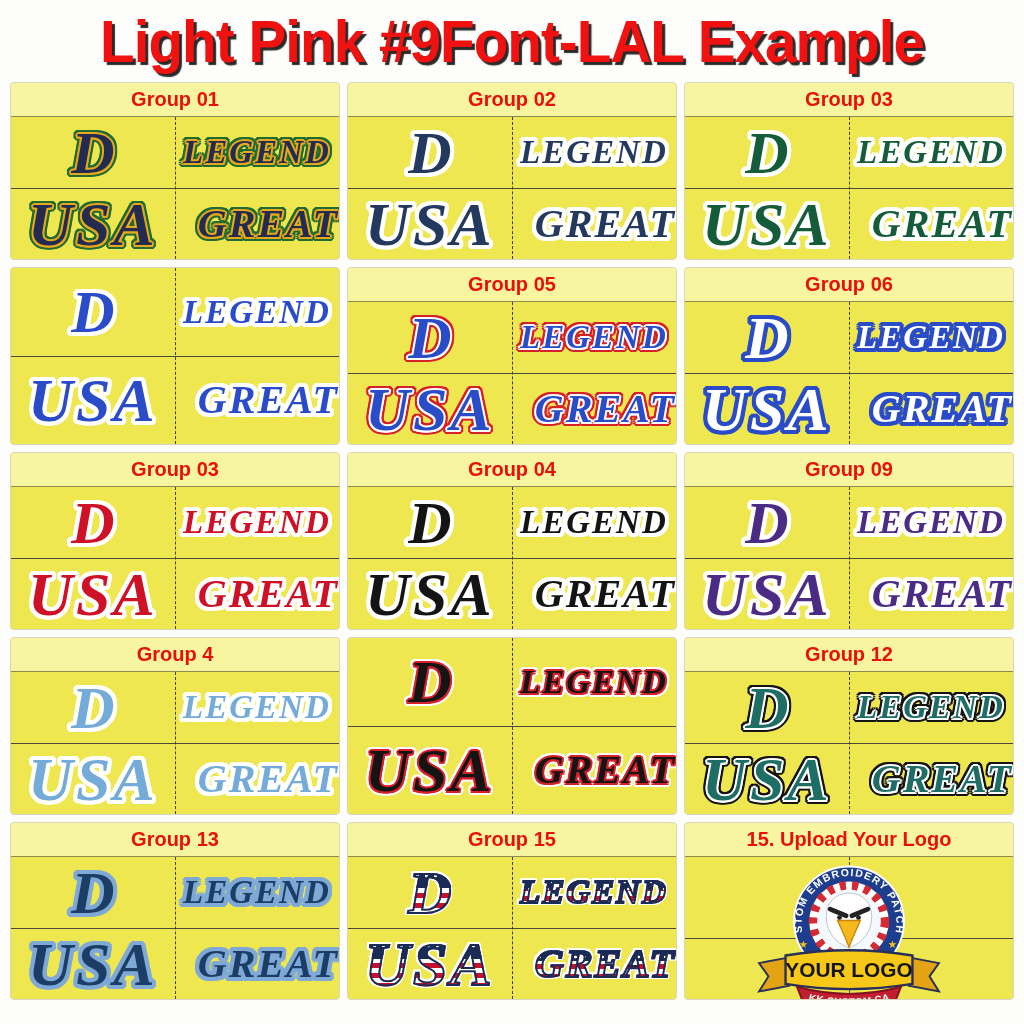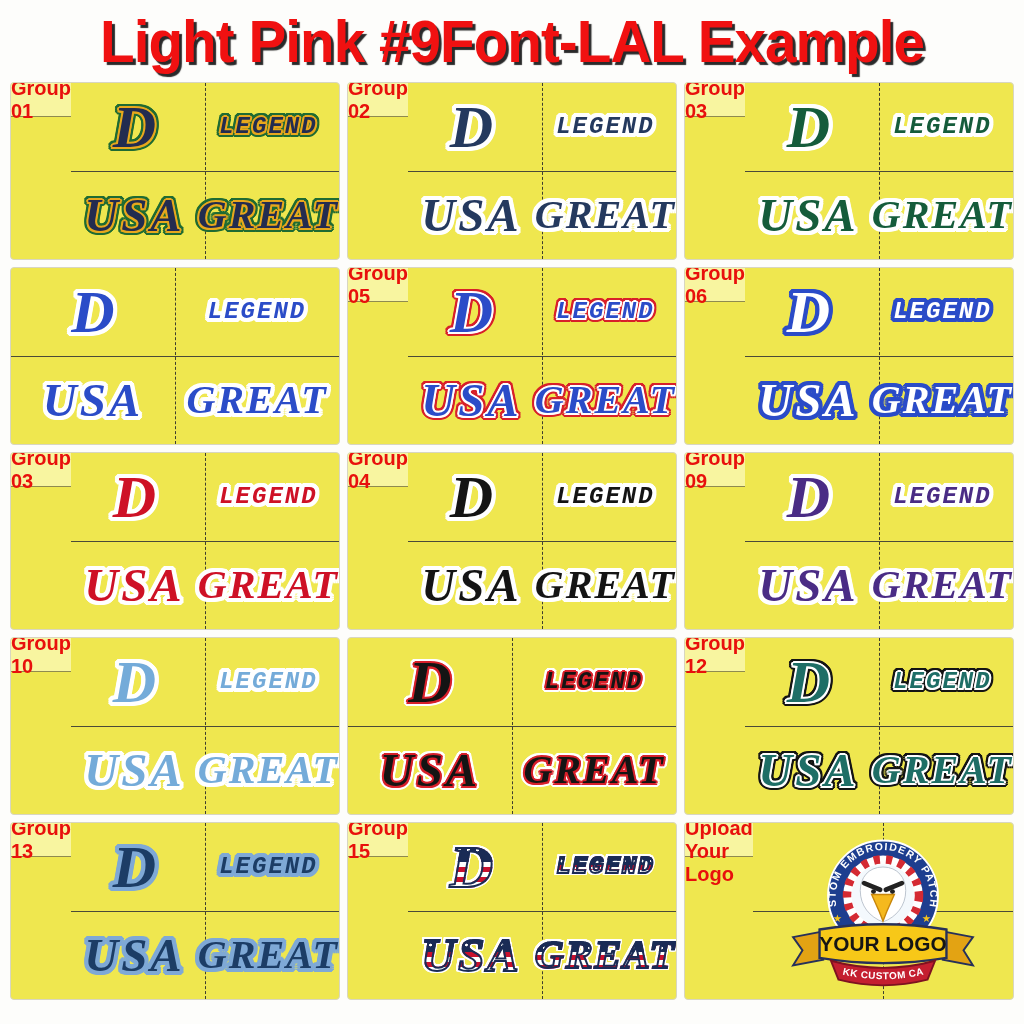--- a/index.html
+++ b/index.html
@@ -13,21 +13,21 @@
     color:#F01111;text-shadow:3px 3px 1px #2A2A2A;
     transform:scaleX(.96);
   }
   .grid{
     width:1004px;margin:0 auto;
     display:grid;grid-template-columns:repeat(3,1fr);gap:7px;
   }
   .cell{
     height:178px;box-sizing:border-box;
     background:#EFE74F;border:1px solid #D8D6C0;border-radius:4px;
-    display:flex;overflow:hidden;
+    display:flex;flex-direction:column;overflow:hidden;
   }
   .cell-header{
     height:33px;flex:0 0 33px;background:#F8F5A0;
     border-bottom:1px solid #8F8A4F;
     display:flex;align-items:center;justify-content:center;
     color:#E8100C;font-weight:bold;font-size:20px;
   }
   .cell-body{
     position:relative;flex:1;
     display:grid;grid-template-columns:1fr 1fr;grid-template-rows:1fr 1fr;
@@ -48,23 +48,23 @@
     color:var(--fill);
     text-shadow:
       2px 0 0 var(--o1),-2px 0 0 var(--o1),0 2px 0 var(--o1),0 -2px 0 var(--o1),
       1.5px 1.5px 0 var(--o1),-1.5px 1.5px 0 var(--o1),1.5px -1.5px 0 var(--o1),-1.5px -1.5px 0 var(--o1),
       4px 0 0 var(--o2),-4px 0 0 var(--o2),0 4px 0 var(--o2),0 -4px 0 var(--o2),
       3px 3px 0 var(--o2),-3px 3px 0 var(--o2),3px -3px 0 var(--o2),-3px -3px 0 var(--o2),
       4px 2px 0 var(--o2),-4px 2px 0 var(--o2),4px -2px 0 var(--o2),-4px -2px 0 var(--o2),
       2px 4px 0 var(--o2),-2px 4px 0 var(--o2),2px -4px 0 var(--o2),-2px -4px 0 var(--o2);
   }
   .w-d{font-size:60px;}
-  .w-legend{font-size:24px;letter-spacing:2px;font-family:Liberation Mono, monospace;}
-  .w-usa{font-size:47px;letter-spacing:3px;}
-  .w-great{font-size:40px;letter-spacing:2px;}
+  .w-legend{font-size:33px;letter-spacing:2px;}
+  .w-usa{font-size:62px;letter-spacing:3px;}
+  .w-great{font-size:40px;letter-spacing:2px;padding-left:23px;}
   
   .cell.flag .word{
     color:transparent;
     -webkit-text-stroke:2px #1A2B55;
     background-image:
       radial-gradient(circle,#FFFFFF 1.1px,rgba(255,255,255,0) 1.7px),
       radial-gradient(circle,#FFFFFF 1.1px,rgba(255,255,255,0) 1.7px),
       linear-gradient(#1A2B55 0 42%,rgba(0,0,0,0) 42%),
       repeating-linear-gradient(180deg,#C8102E 0 5px,#FFFFFF 5px 10px);
     background-size:9px 8px,9px 8px,100% 100%,100% 100%;
@@ -257,21 +257,21 @@
         <span class="word w-usa">USA</span>
       </div>
       <div class="quad">
         <span class="word w-great">GREAT</span>
       </div>
     </div>
   </div>
 
   <div class="cell" style="--fill: #74ABD9; --o1: #FFFFFF; --o2: #FFFFFF;">
     <div class="cell-header">
-      <span>Group 10</span>
+      <span>Group 4</span>
     </div>
     <div class="cell-body">
       <div class="quad">
         <span class="word w-d">D</span>
       </div>
       <div class="quad">
         <span class="word w-legend">LEGEND</span>
       </div>
       <div class="quad">
         <span class="word w-usa">USA</span>

